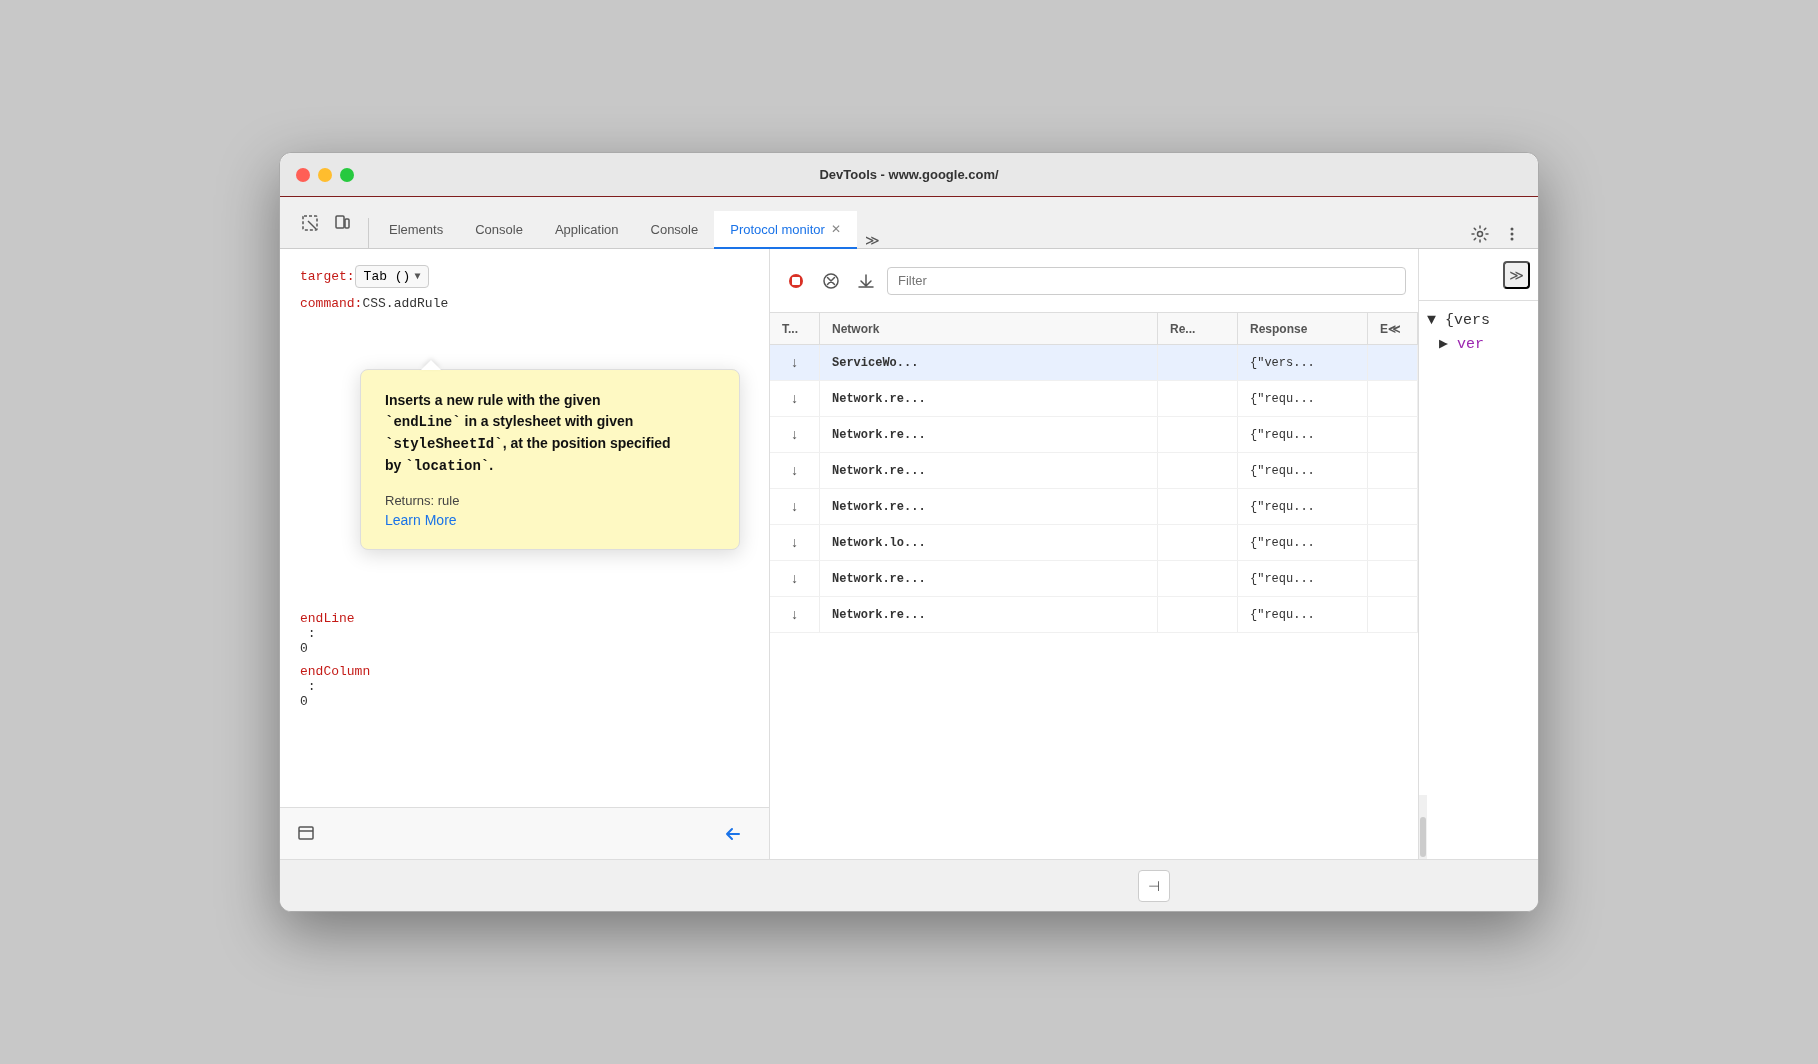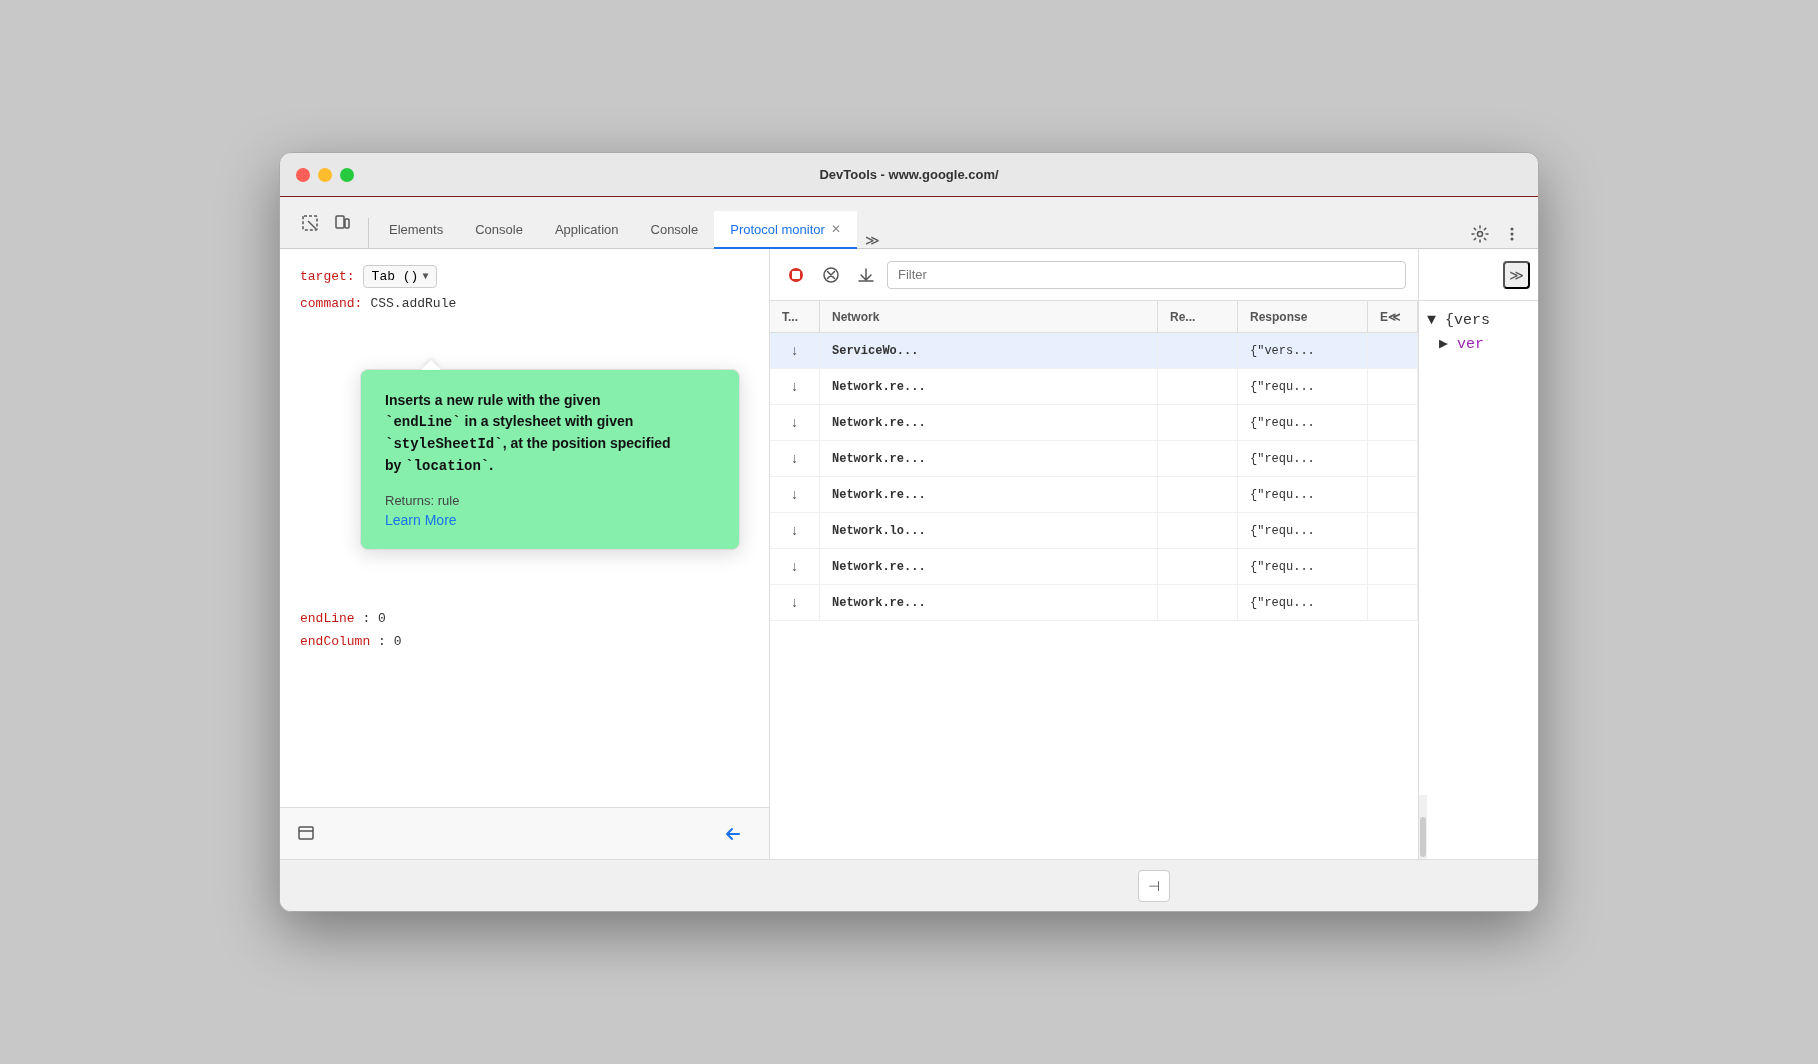--- a/index.html
+++ b/index.html
@@ -162,21 +162,20 @@
       flex: 1;
       padding: 16px 20px;
       font-size: 13px;
       font-family: 'Menlo', 'Courier New', monospace;
       overflow-y: auto;
     }
     .field-row {
       display: flex;
       align-items: center;
       margin-bottom: 8px;
-      gap: 8px;
     }
     .field-label {
       color: #c41a16;
       font-weight: 500;
     }
     .field-value {
       color: #333;
     }
     .target-dropdown {
       display: flex;
@@ -192,21 +191,21 @@
     }
     .dropdown-arrow {
       font-size: 10px;
       color: #555;
     }
     
     .tooltip-popup {
       position: absolute;
       top: 120px;
       left: 80px;
-      background: #86efac;
+      background: #fef9c3;
       border: 1px solid #ddd;
       border-radius: 8px;
       box-shadow: 0 4px 20px rgba(0,0,0,0.15);
       padding: 20px 24px;
       width: 380px;
       z-index: 10;
     }
     .tooltip-arrow {
       position: absolute;
       top: -10px;
@@ -241,38 +240,39 @@
       text-decoration: none;
       font-size: 14px;
       font-family: -apple-system, BlinkMacSystemFont, sans-serif;
       cursor: pointer;
     }
     .code-row {
       display: flex;
       margin-bottom: 8px;
       font-family: 'Menlo', 'Courier New', monospace;
       font-size: 13px;
+      flex-direction: column;
     }
     .code-key { color: #c41a16; }
     .code-val { color: #333; }
     
     .right-panel {
       flex: 1;
       background: #fff;
       display: flex;
       flex-direction: column;
       overflow: hidden;
     }
     .protocol-toolbar {
       display: flex;
       align-items: center;
       padding: 8px 12px;
       gap: 7px;
       border-bottom: 1px solid #ddd;
-      height: 52px;
+      height: 64px;
     }
     .proto-btn {
       width: 28px;
       height: 28px;
       display: flex;
       align-items: center;
       justify-content: center;
       cursor: pointer;
       border-radius: 4px;
       border: none;

